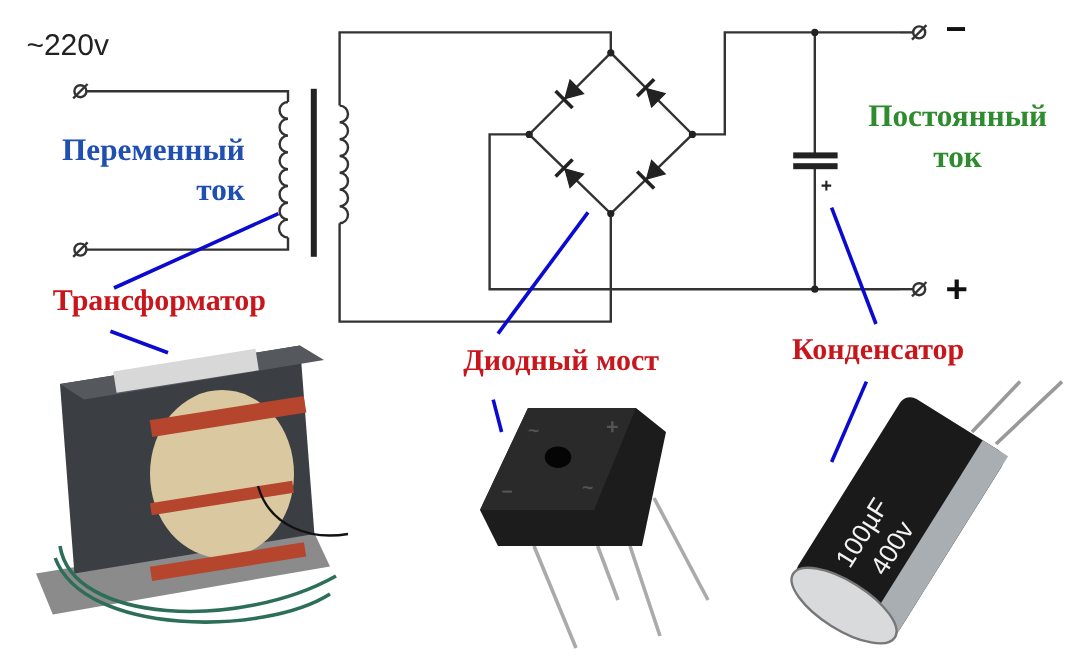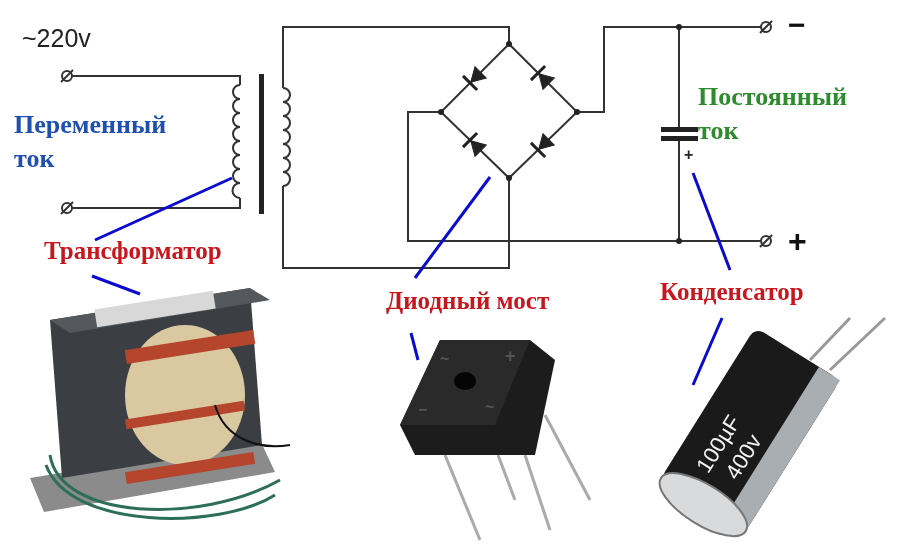--- a/index.html
+++ b/index.html
@@ -1,21 +1,21 @@
 <!DOCTYPE html>
 <html><head>
 <meta charset="utf-8">
 <style>
   html, body { margin: 0; padding: 0; background: #ffffff; }
   #stage { position: relative; width: 900px; height: 552px; overflow: hidden; background: #ffffff; }
   svg#circuit { position: absolute; left: 0; top: 0; }
   .lbl { position: absolute; font-family: "Liberation Serif", serif; font-weight: bold; white-space: nowrap; }
   .lbl-voltage { font-family: "Liberation Sans", sans-serif; font-weight: normal; font-size: 25px; color: #222; left: 22px; top: 24px; }
-  .lbl-ac { color: #1f4fb0; font-size: 26px; text-align: left; left: 14px; top: 108px; width: 190px; line-height: 34px; }
-  .lbl-dc { color: #2e8b2e; font-size: 26px; text-align: left; left: 698px; top: 80px; width: 200px; line-height: 34px; }
+  .lbl-ac { color: #1f4fb0; font-size: 26px; text-align: right; left: 14px; top: 108px; width: 190px; line-height: 34px; }
+  .lbl-dc { color: #2e8b2e; font-size: 26px; text-align: center; left: 698px; top: 80px; width: 200px; line-height: 34px; }
   .lbl-red { color: #c8161d; font-size: 25px; }
   .lbl-transformer { left: 44px; top: 237px; }
   .lbl-bridge { left: 386px; top: 287px; }
   .lbl-capacitor { left: 660px; top: 278px; }
   .term-sign { position: absolute; font-family: "Liberation Sans", sans-serif; font-weight: bold; color: #111; }
   .sign-minus { left: 788px; top: 8px; font-size: 30px; }
   .sign-plus { left: 788px; top: 223px; font-size: 32px; }
 </style>
 </head>
 <body>

